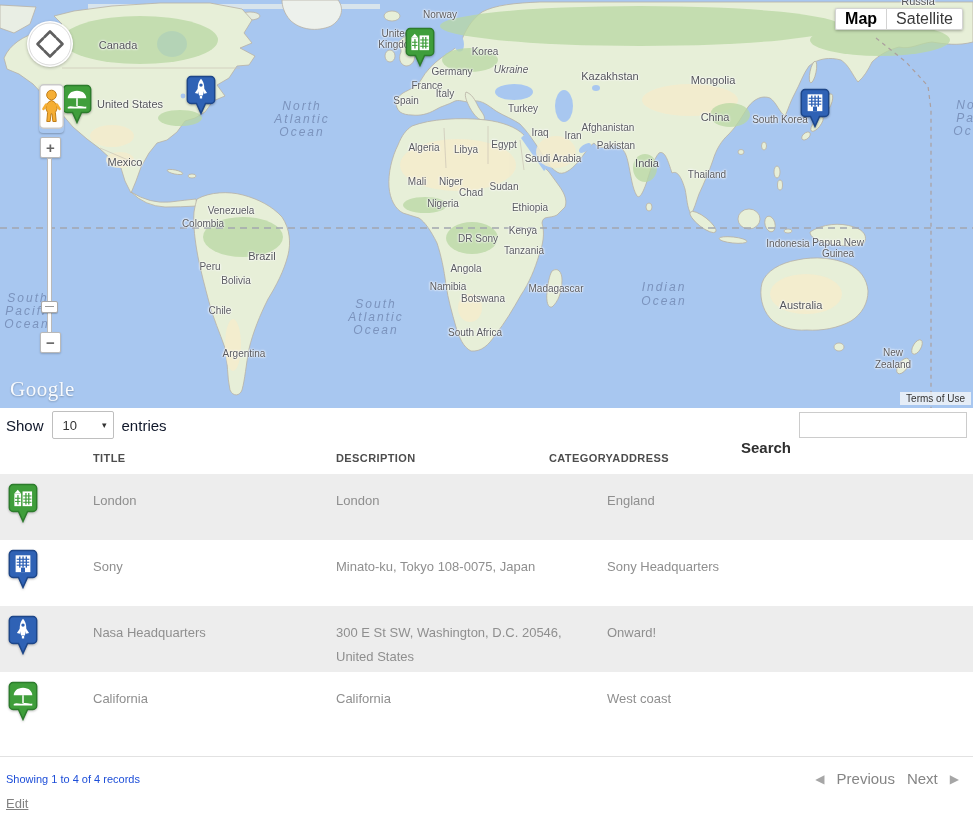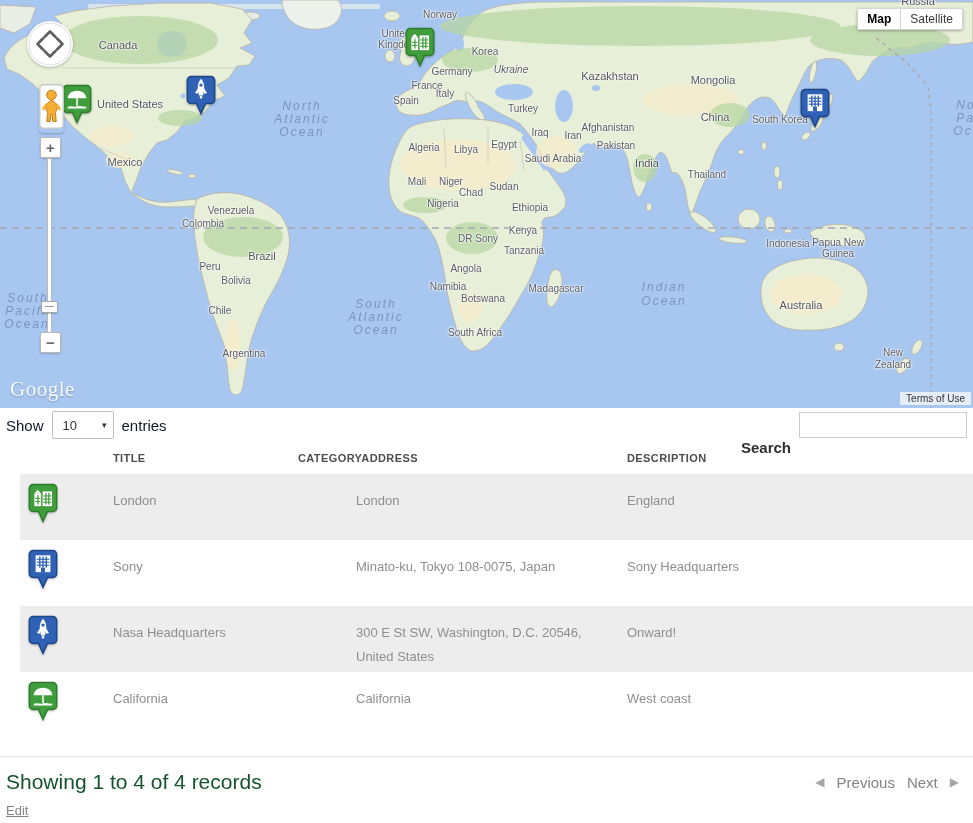--- a/index.html
+++ b/index.html
@@ -17,50 +17,50 @@
   .pan{position:absolute;left:27px;top:21px;width:46px;height:46px;border-radius:50%;box-shadow:0 1px 3px rgba(0,0,0,.25);background:#fff;}
   .pegman{position:absolute;left:39px;top:84px;box-shadow:0 1px 2px rgba(0,0,0,.25);border-radius:4px;}
   .zbtn{position:absolute;width:21px;height:21px;background:#fff;border:1px solid #b9b9b9;border-radius:2px;
         font:bold 15px/19px "Liberation Sans",sans-serif;color:#666;text-align:center;box-shadow:0 1px 2px rgba(0,0,0,.2);box-sizing:border-box;}
   .zoomin{left:40px;top:137px;}
   .zoomout{left:40px;top:332px;}
   .ztrack{position:absolute;left:47px;top:158px;width:5px;height:176px;background:#fdfdfd;border:1px solid #b9b9b9;box-sizing:border-box;}
   .zhandle{position:absolute;left:41px;top:301px;width:17px;height:12px;background:#fff;border:1px solid #a8a8a8;border-radius:2px;box-sizing:border-box;box-shadow:0 1px 1px rgba(0,0,0,.2);}
   .zhandle:after{content:"";display:block;margin:4px 3px 0;height:1px;background:#9a9a9a;}
   .mtype{position:absolute;right:10px;top:8px;display:flex;box-shadow:0 1px 3px rgba(0,0,0,.3);border-radius:2px;}
-  .mbtn{background:#fff;border:1px solid #d3d3d3;font-size:12px;padding:2px 9px;line-height:16px;color:#3a3a3a;}
+  .mbtn{background:#fff;border:1px solid #d3d3d3;font-size:16px;padding:2px 9px;line-height:16px;color:#3a3a3a;}
   .mbtn.sel{font-weight:bold;color:#000;border-right:none;border-radius:2px 0 0 2px;}
   .mbtn.unsel{border-radius:0 2px 2px 0;}
   .glogo{position:absolute;left:10px;bottom:6px;font-family:"Liberation Serif",serif;font-size:21px;color:#fff;opacity:.92;text-shadow:0 1px 2px rgba(0,0,0,.3);letter-spacing:.5px;}
   .terms{position:absolute;right:2px;bottom:3px;font-size:10px;color:#333;background:rgba(250,250,250,.75);padding:1px 6px;}
 
   
   .toolbar{height:34px;display:flex;align-items:center;justify-content:space-between;padding:0 6px;}
   .tleft,.tright{display:flex;align-items:center;}
   .tb-text{font-size:15px;color:#0f172a;}
   .pgsel{display:flex;align-items:center;justify-content:space-between;width:62px;height:28px;border:1px solid #bfbfbf;border-radius:2px;background:#fff;margin:0 8px;padding:0 6px 0 10px;box-sizing:border-box;}
   .pgsel .val{font-size:13px;color:#333;}
   .pgsel .caret{font-size:9px;color:#333;}
   .search-lbl{font-size:15px;font-weight:bold;color:#2f2f2f;margin-right:8px;margin-top:45px;}
   .search-input{width:168px;height:26px;border:1px solid #ccc;background:#fff;outline:none;font-size:13px;padding:0 6px;box-sizing:border-box;}
 
   
-  .thead,.trow{display:grid;grid-template-columns:85px 243px 271px 1fr;margin-left:20px;}
+  .thead,.trow{display:grid;grid-template-columns:85px 243px 271px 1fr;}
   .thead{height:32px;align-items:center;}
   .th{font-size:11px;font-weight:bold;color:#4d4d4d;letter-spacing:.4px;padding:0 8px;}
   .th.addr span{margin-left:-58px;}
   .trow{min-height:66px;}
   .trow.alt{background:#ededed;}
   .td{padding:15px 8px 0;font-size:13px;color:#8f8f8f;line-height:24px;}
   .td.icon-cell{padding:9px 0 0 8px;}
   .row-icon{filter:drop-shadow(0 1px 1px rgba(0,0,0,.25));}
 
   
   .tfoot{display:flex;justify-content:space-between;align-items:center;border-top:1px solid #e2e2e2;margin-top:18px;padding:13px 8px 2px 6px;}
-  .summary{font-size:21px;color:#14532d;}
+  .summary{font-size:11px;color:#1d4ed8;}
   .pager{display:flex;align-items:center;font-size:15px;color:#858585;}
   .pager .tri{font-size:12px;color:#a6a6a6;margin:0 6px;}
   .pager .pglink{margin:0 6px;}
   .edit-link{display:inline-block;margin:7px 0 0 6px;font-size:13px;color:#828282;text-decoration:underline;}
 </style>
 </head>
 <body>
 
 
 
@@ -349,22 +349,22 @@
   <div class="tright">
     <span class="search-lbl" data-interactable="false">Search</span>
     <input class="search-input" type="text" data-interactable="true" value="" style="">
   </div>
 </div>
 
 
 <div class="thead" data-interactable="false">
   <div class="th" data-interactable="false"></div>
   <div class="th" data-interactable="true">TITLE</div>
+  <div class="th" data-interactable="true">DESCRIPTION</div>
   <div class="th addr" data-interactable="true"><span data-interactable="false">CATEGORYADDRESS</span></div>
-  <div class="th" data-interactable="true">DESCRIPTION</div>
 </div>
 
 <div class="trow alt" data-interactable="false">
   <div class="td icon-cell" data-interactable="false">
     <svg class="row-icon" width="30" height="40" viewBox="0 0 28 38" style="color:#3f9e3b" data-interactable="false">
       <path d="M4.5,1.5 h19 a3.5,3.5 0 0 1 3.5,3.5 v18.5 a3.5,3.5 0 0 1 -3.5,3.5 h-5.2 l-4.3,9.5 l-4.3,-9.5 h-5.2 a3.5,3.5 0 0 1 -3.5,-3.5 v-18.5 a3.5,3.5 0 0 1 3.5,-3.5 z" fill="#3f9e3b" stroke="#2c7c2c" stroke-width="1.4"></path>
       <use href="#g-city"></use>
     </svg>
   </div>
   <div class="td" data-interactable="false">London</div>

